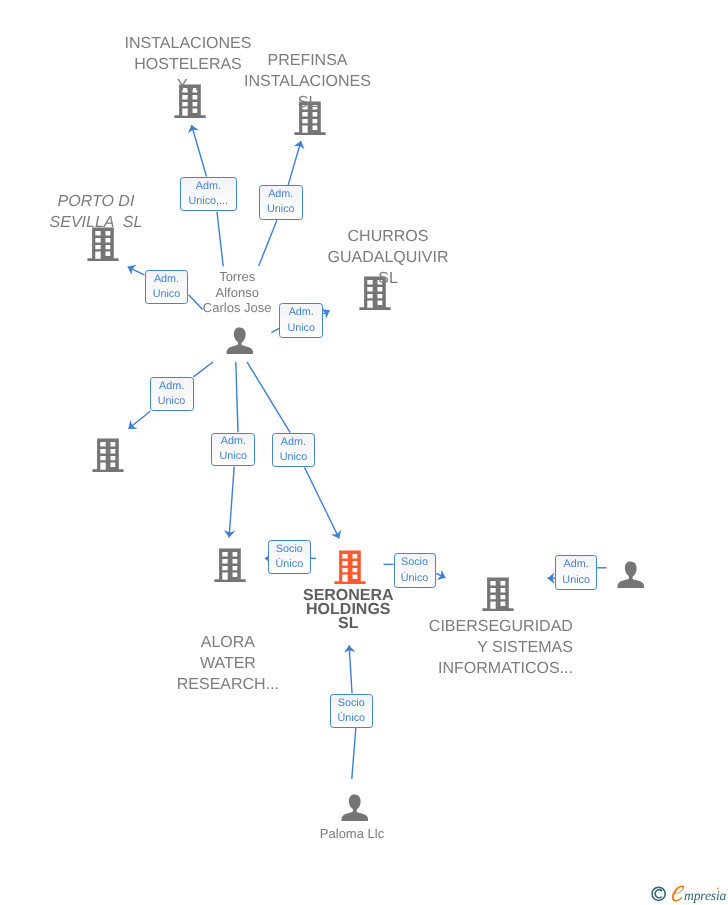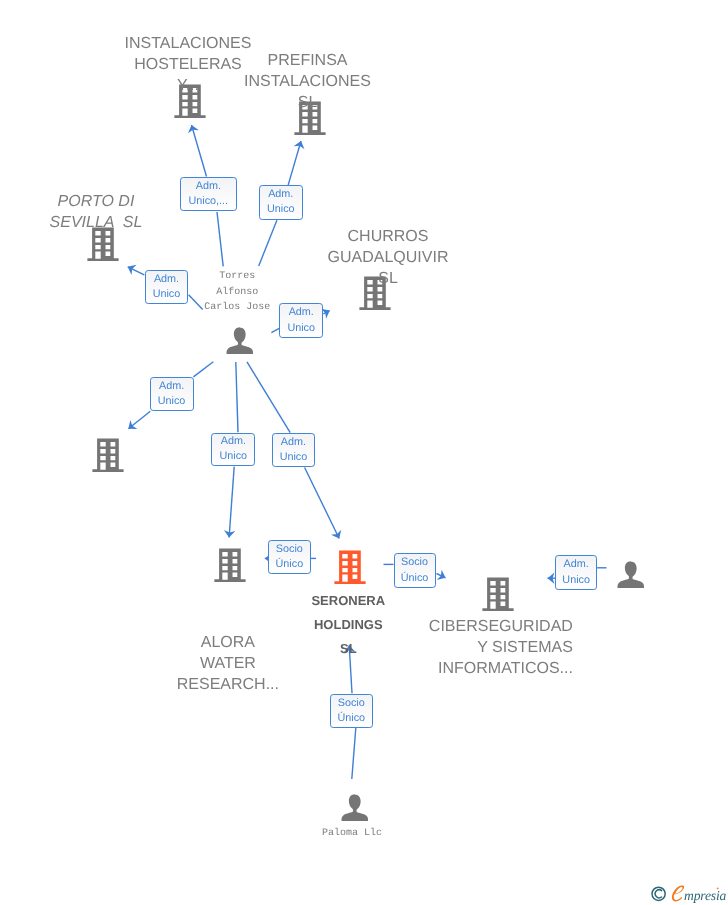--- a/index.html
+++ b/index.html
@@ -6,22 +6,22 @@
   html,body{margin:0;padding:0;}
   body{width:728px;height:905px;background:#ffffff;overflow:hidden;
        font-family:"Liberation Sans",sans-serif;
        -webkit-font-smoothing:antialiased;text-rendering:geometricPrecision;}
   #graph{position:relative;width:728px;height:905px;transform:translateZ(0);}
   svg.edges{position:absolute;left:0;top:0;width:728px;height:905px;overflow:visible;}
   .node{position:absolute;}
   .node svg{display:block;}
   .caption{position:absolute;text-align:center;color:#7d7d7d;font-size:16px;
            line-height:21px;white-space:pre-wrap;}
-  .caption.person{font-size:10px;line-height:15.6px;font-family:Liberation Mono, monospace;}
-  .caption.focus{color:#5f5f5f;font-weight:bold;font-size:13px;line-height:24px;}
+  .caption.person{font-size:13px;line-height:15.6px;}
+  .caption.focus{color:#5f5f5f;font-weight:bold;font-size:16px;line-height:14px;}
   .elabel{position:absolute;box-sizing:border-box;border:1.4px solid #4285d6;
      border-radius:3.2px;background:linear-gradient(180deg,#f2f3f5 0%,#fafafb 60%,#ffffff 100%);
      color:#4285d6;font-size:10.8px;line-height:15.2px;text-align:center;white-space:pre-wrap;
      display:flex;align-items:center;justify-content:center;}
   .wm{position:absolute;}
 </style>
 </head>
 <body>
 
 <div id="graph">

